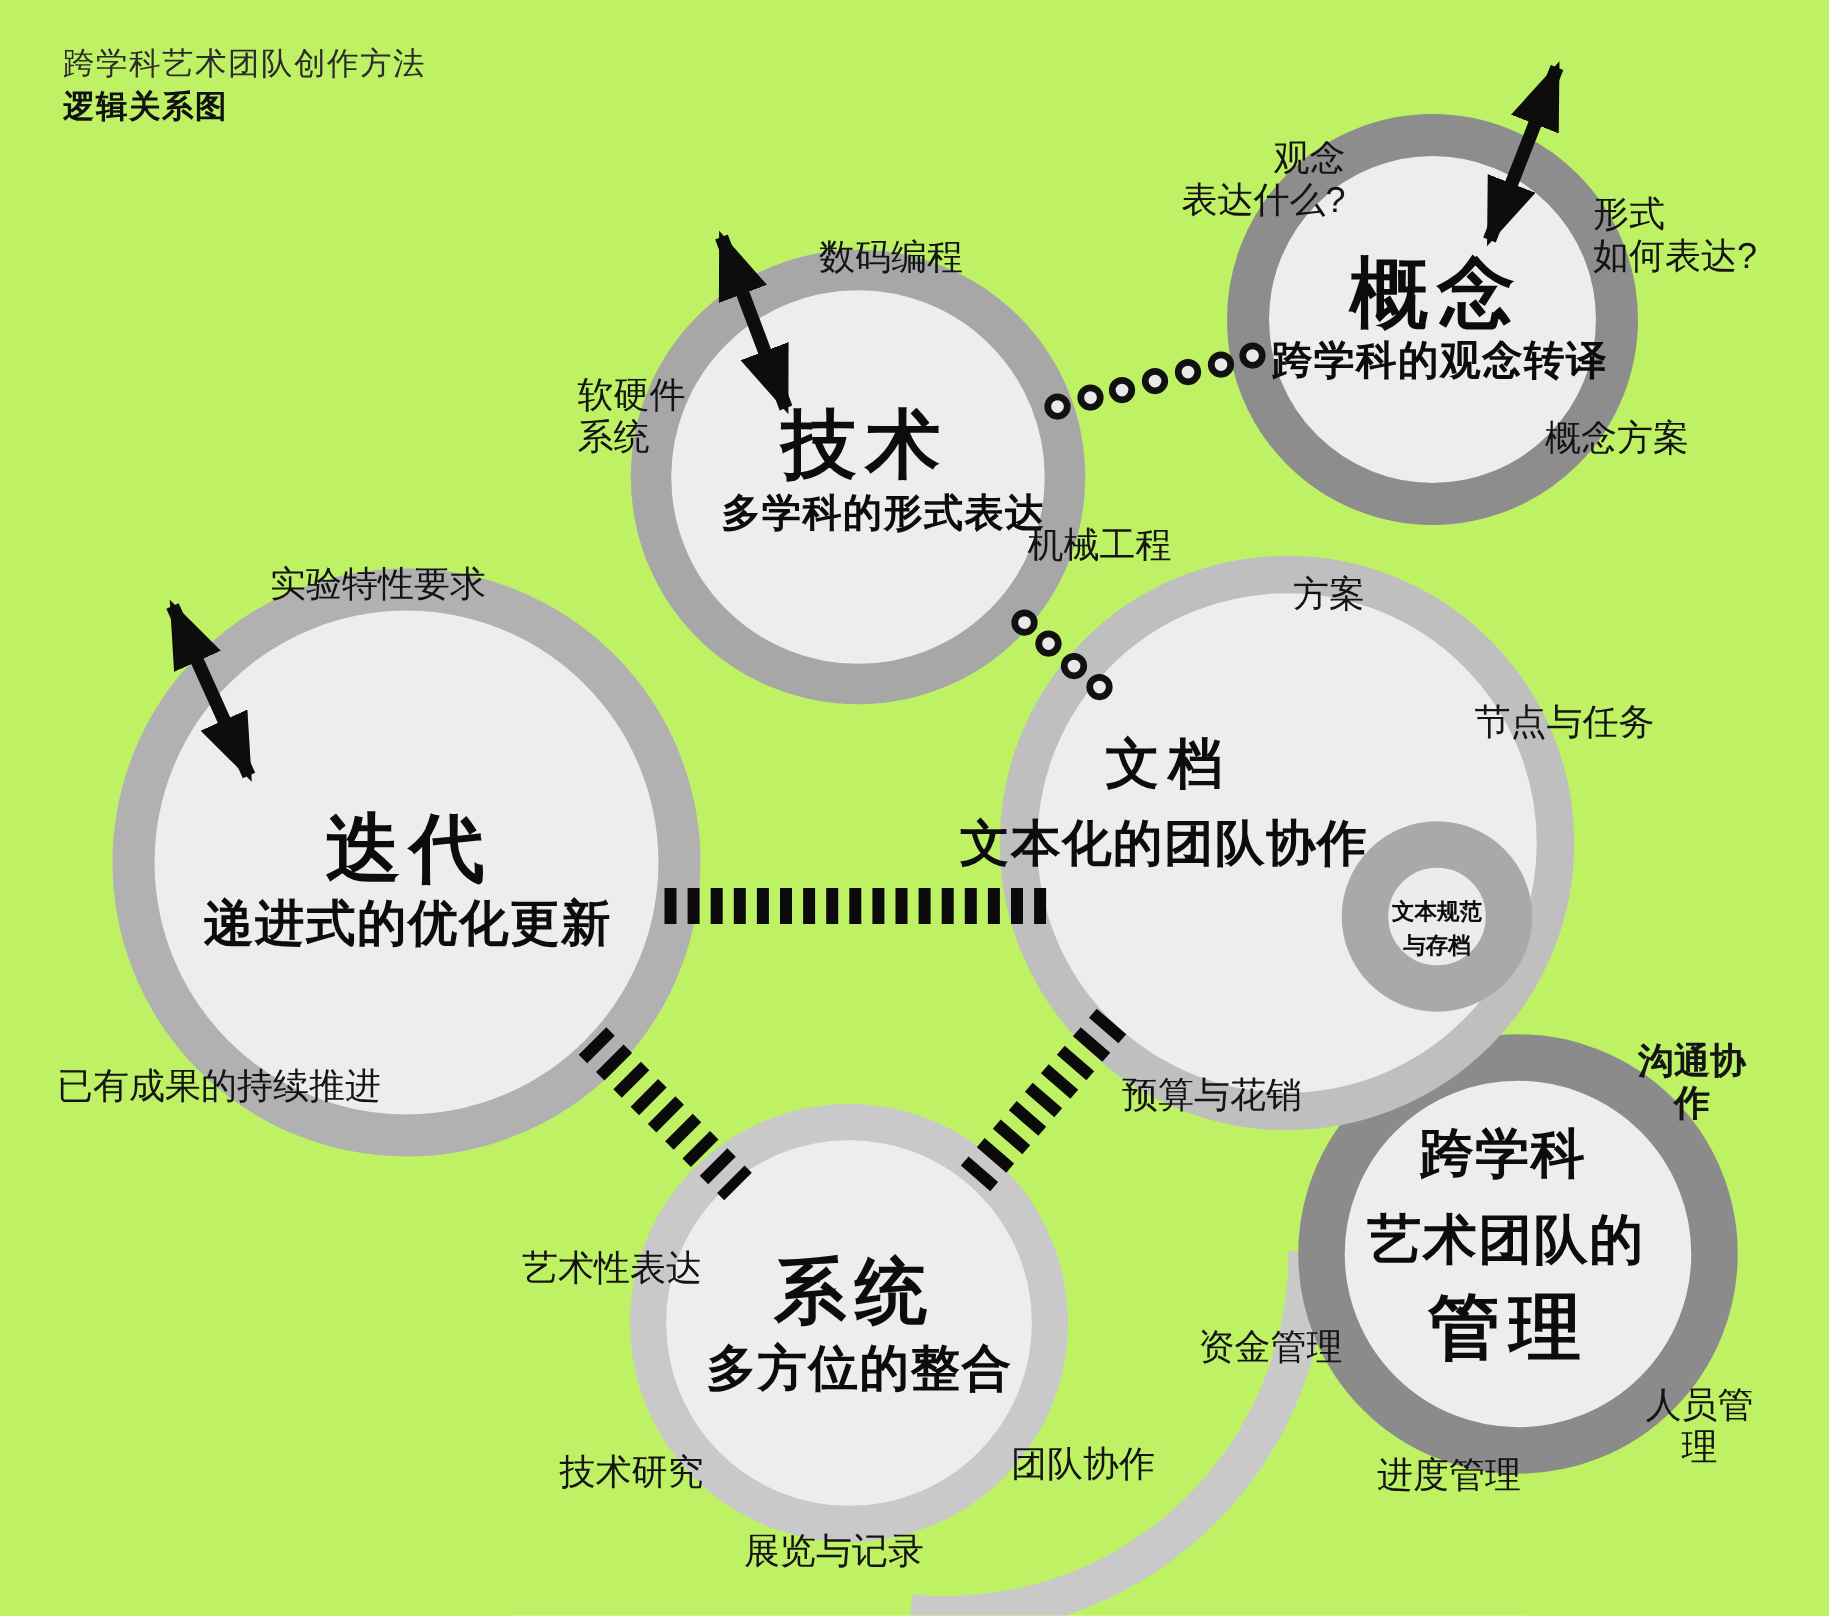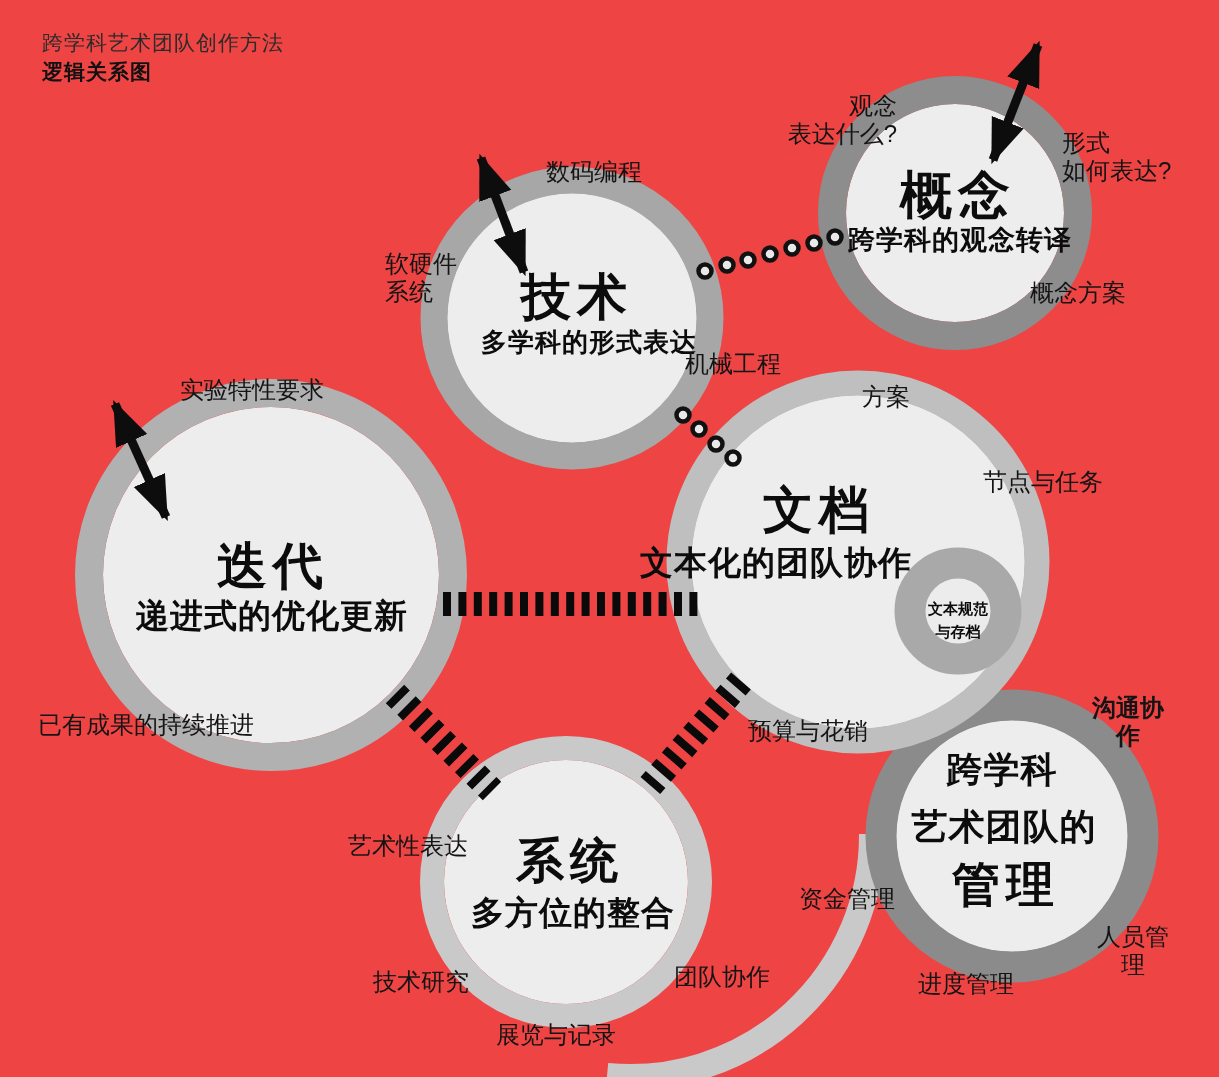--- a/index.html
+++ b/index.html
@@ -1,19 +1,19 @@
 <!DOCTYPE html>
 <html><head>
 <meta charset="utf-8">
 <style>
   html,body{margin:0;padding:0;}
   .canvas{
     position:relative;
     width:1219px;height:1077px;
-    background:#ef4444;
+    background:#bef264;
     overflow:hidden;
     font-family:"Liberation Sans", sans-serif;
     color:#111;
   }
   svg.layer{position:absolute;left:0;top:0;}
   .hdr{position:absolute;left:42px;top:30px;line-height:1.25;}
   .hdr .h1{font-size:21px;font-weight:400;color:#2b2b2b;letter-spacing:1px;}
   .hdr .h2{font-size:21px;font-weight:700;color:#111;letter-spacing:1px;margin-top:3px;}
   .lbl{
     position:absolute;font-size:24px;color:#141414;
@@ -115,21 +115,21 @@
 表达什么?</div>
   <div class="lbl la" style="left:1062px;top:157px;">形式
 如何表达?</div>
   <div class="lbl" style="left:1078px;top:293px;">概念方案</div>
 
   <div class="node-title" style="left:273px;top:566px;font-size:50px;">迭代</div>
   <div class="node-sub" style="left:272px;top:616px;font-size:33px;">递进式的优化更新</div>
   <div class="lbl" style="left:252px;top:390px;">实验特性要求</div>
   <div class="lbl" style="left:146px;top:725px;">已有成果的持续推进</div>
 
-  <div class="node-title" style="left:819px;top:510px;font-size:50px;">文档</div>
+  <div class="node-title" style="left:779px;top:510px;font-size:36px;">文档</div>
   <div class="node-sub" style="left:776px;top:563px;font-size:33px;">文本化的团队协作</div>
   <div class="lbl" style="left:886px;top:397px;">方案</div>
   <div class="lbl" style="left:1043px;top:482px;">节点与任务</div>
   <div class="lbl" style="left:808px;top:731px;">预算与花销</div>
 
   <div class="archive-txt" style="left:958px;top:620px;">文本规范
 与存档</div>
 
   <div class="node-title" style="left:570px;top:861px;font-size:48px;">系统</div>
   <div class="node-sub" style="left:573px;top:913px;font-size:33px;text-align:right;">多方位的整合</div>

